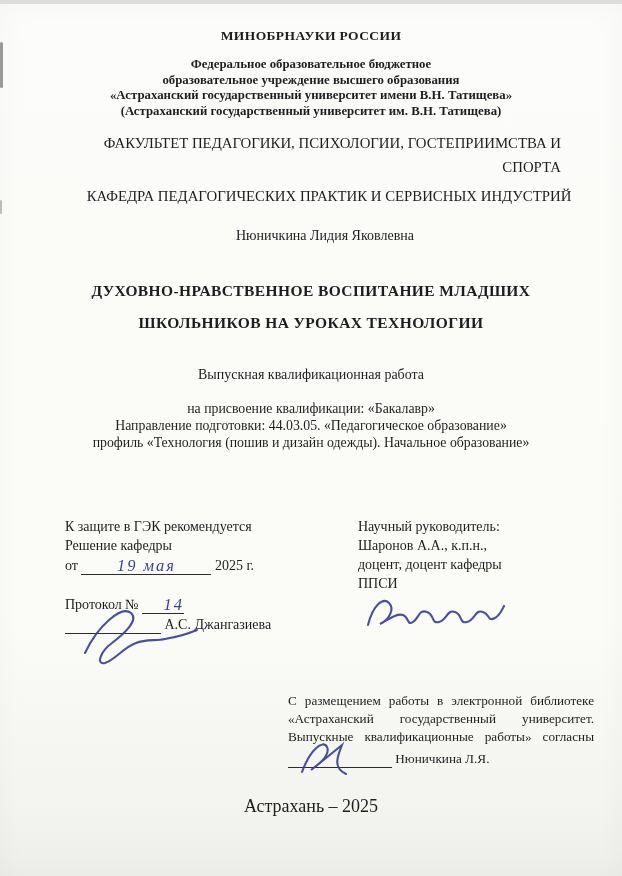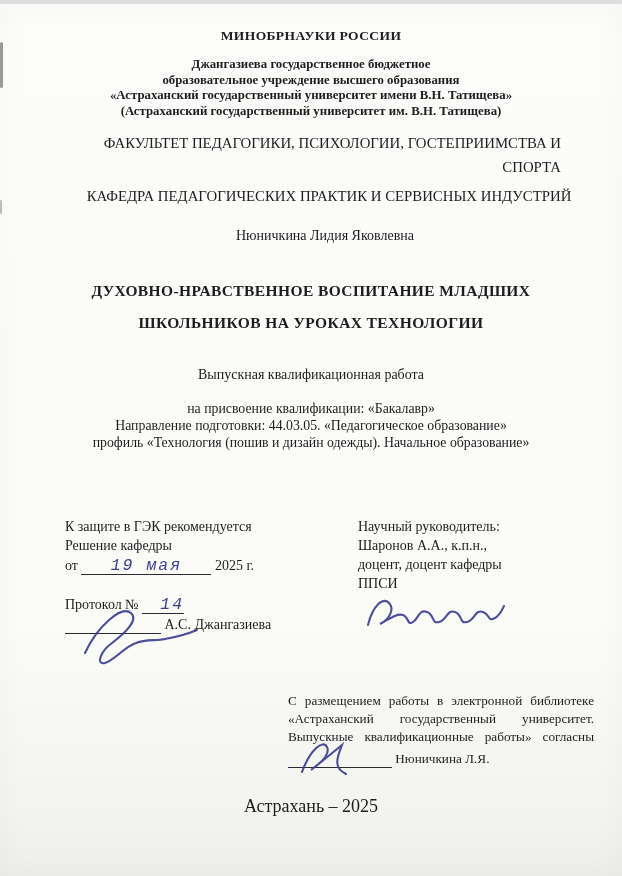--- a/index.html
+++ b/index.html
@@ -33,21 +33,21 @@
     display:inline-block; border-bottom:1.2px solid #2b2b30;
     text-align:center; height:19px; vertical-align:bottom;
   }
   .fill-date { width:130px; }
   .fill-num  { width:38px; text-align:right; padding-left:4px; }
   .fill-sig  { width:96px; }
   .fill-sig2 { width:104px; }
   .hand {
     font-size:16.5px; color:var(--ink); font-style:italic;
     letter-spacing:2px; position:relative; top:0.5px;
-    font-family:Liberation Mono, monospace;
+    font-family:Liberation Serif, serif;
   }
   .gap { height:19px; }
 
   .sig-svg { position:absolute; pointer-events:none; }
   .sig-svg path { fill:none; stroke:var(--ink); stroke-width:2.1; stroke-linecap:round; opacity:.92; }
 
   .consent { top:688px; left:288px; width:306px; font-size:13.2px; line-height:18px; }
   .jline { text-align:justify; text-align-last:justify; }
   .consent .sigrow { margin-top:2px; }
 
@@ -61,21 +61,21 @@
 <body>
 
 <div class="page">
 
   <div class="abs artifact a1"></div>
   <div class="abs artifact a2"></div>
 
   <div class="abs center ministry">МИНОБРНАУКИ РОССИИ</div>
 
   <div class="abs center institution">
-    <div>Джангазиева государственное бюджетное</div>
+    <div>Федеральное образовательное бюджетное</div>
     <div>образовательное учреждение высшего образования</div>
     <div>«Астраханский государственный университет имени В.Н. Татищева»</div>
     <div>(Астраханский государственный университет им. В.Н. Татищева)</div>
   </div>
 
   <div class="abs faculty">ФАКУЛЬТЕТ ПЕДАГОГИКИ, ПСИХОЛОГИИ, ГОСТЕПРИИМСТВА И СПОРТА</div>
 
   <div class="abs center department">КАФЕДРА ПЕДАГОГИЧЕСКИХ ПРАКТИК И СЕРВИСНЫХ ИНДУСТРИЙ</div>
 
   <div class="abs center author">Нюничкина Лидия Яковлевна</div>

